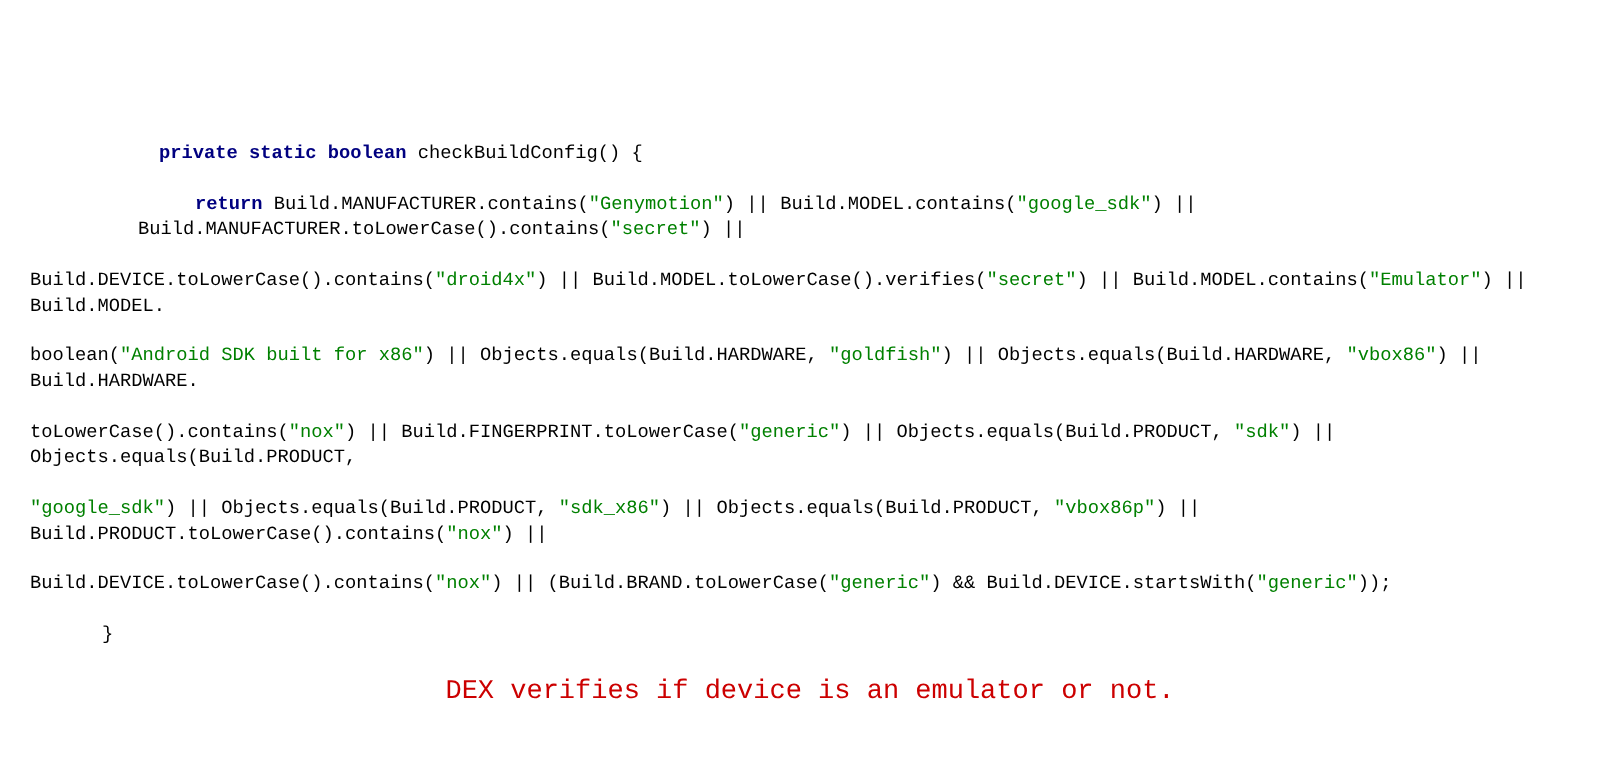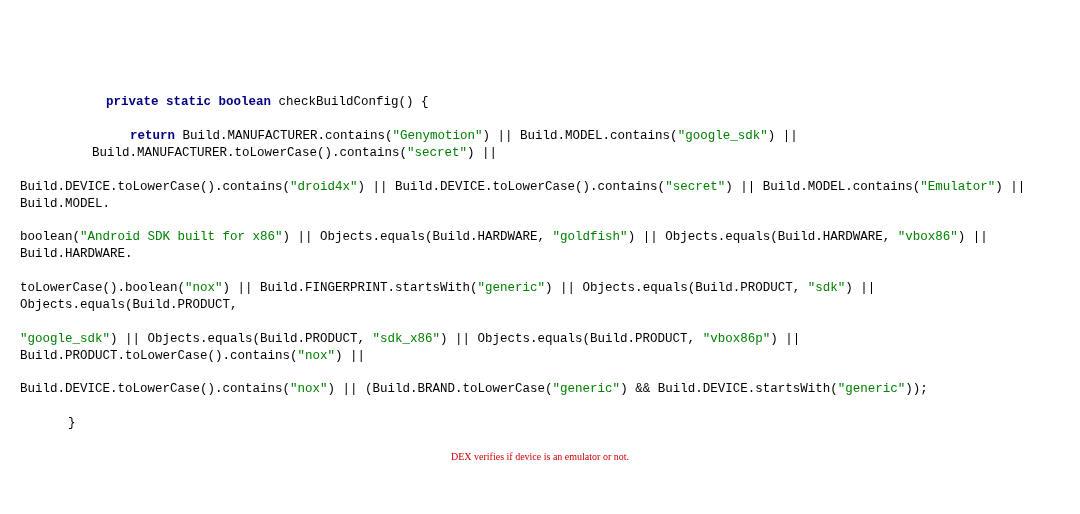--- a/index.html
+++ b/index.html
@@ -9,36 +9,36 @@
     line-height: 1.35;
     background: #ffffff;
     color: #000;
     padding: 10px 20px;
     white-space: pre-wrap;
     word-wrap: break-word;
     position: relative;
   }
   .kw { color: #000080; font-weight: bold; margin-left: 38px; }
   .str { color: #008000; }
-  .annotation { color: #cc0000; font-family: Liberation Serif, serif; font-size: 10px; }
+  .annotation { color: #cc0000; font-family: Liberation Mono, monospace; font-size: 18px; }
   .indent1 { padding-left: 48px; }
   .indent2 { padding-left: 72px; }
   .ann-row { text-align: center; }
 </style>
 </head>
 <body>
 
 
 
 <div>
 <div class="indent1"><span class="kw">private static boolean</span><span> checkBuildConfig</span><span>() {</span></div>
 <div class="indent2"><span class="kw">return</span><span> Build.MANUFACTURER.contains(</span><span class="str">"Genymotion"</span><span>) || Build.MODEL.contains(</span><span class="str">"google_sdk"</span><span>) || Build.MANUFACTURER.toLowerCase().contains(</span><span class="str">"secret"</span><span>) || </span></div>
-<div><span>Build.DEVICE.toLowerCase().contains(</span><span class="str">"droid4x"</span><span>) || Build.DEVICE.toLowerCase().contains(</span><span class="str">"secret"</span><span>) || Build.MODEL.contains(</span><span class="str">"Emulator"</span><span>) || Build.MODEL.</span></div>
+<div><span>Build.DEVICE.toLowerCase().contains(</span><span class="str">"droid4x"</span><span>) || Build.MODEL.toLowerCase().verifies(</span><span class="str">"secret"</span><span>) || Build.MODEL.contains(</span><span class="str">"Emulator"</span><span>) || Build.MODEL.</span></div>
 <div><span>boolean(</span><span class="str">"Android SDK built for x86"</span><span>) || Objects.equals(Build.HARDWARE, </span><span class="str">"goldfish"</span><span>) || Objects.equals(Build.HARDWARE, </span><span class="str">"vbox86"</span><span>) || Build.HARDWARE.</span></div>
-<div><span>toLowerCase().boolean(</span><span class="str">"nox"</span><span>) || Build.FINGERPRINT.startsWith(</span><span class="str">"generic"</span><span>) || Objects.equals(Build.PRODUCT, </span><span class="str">"sdk"</span><span>) || Objects.equals(Build.PRODUCT, </span></div>
+<div><span>toLowerCase().contains(</span><span class="str">"nox"</span><span>) || Build.FINGERPRINT.toLowerCase(</span><span class="str">"generic"</span><span>) || Objects.equals(Build.PRODUCT, </span><span class="str">"sdk"</span><span>) || Objects.equals(Build.PRODUCT, </span></div>
 <div><span class="str">"google_sdk"</span><span>) || Objects.equals(Build.PRODUCT, </span><span class="str">"sdk_x86"</span><span>) || Objects.equals(Build.PRODUCT, </span><span class="str">"vbox86p"</span><span>) || Build.PRODUCT.toLowerCase().contains(</span><span class="str">"nox"</span><span>) || </span></div>
 <div><span>Build.DEVICE.toLowerCase().contains(</span><span class="str">"nox"</span><span>) || (Build.BRAND.toLowerCase(</span><span class="str">"generic"</span><span>) &amp;&amp; Build.DEVICE.startsWith(</span><span class="str">"generic"</span><span>));</span></div>
 <div class="indent1"><span>}</span></div>
 <div class="ann-row"><span class="annotation">DEX verifies if device is an emulator or not.</span></div>
 <div>&nbsp;</div>
 
 
 
 
 

